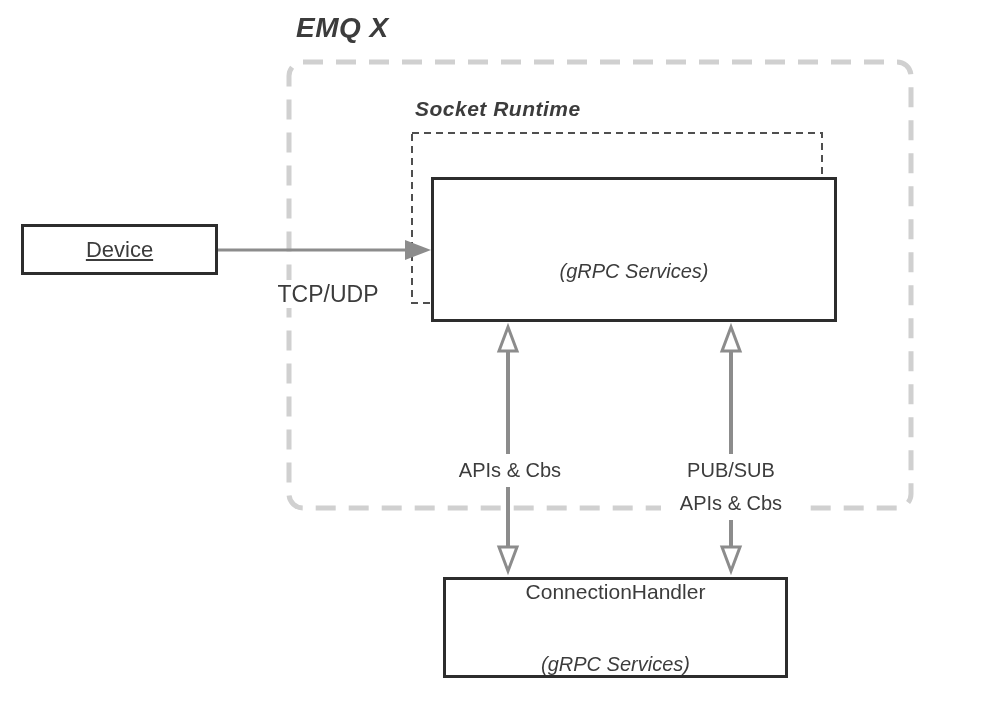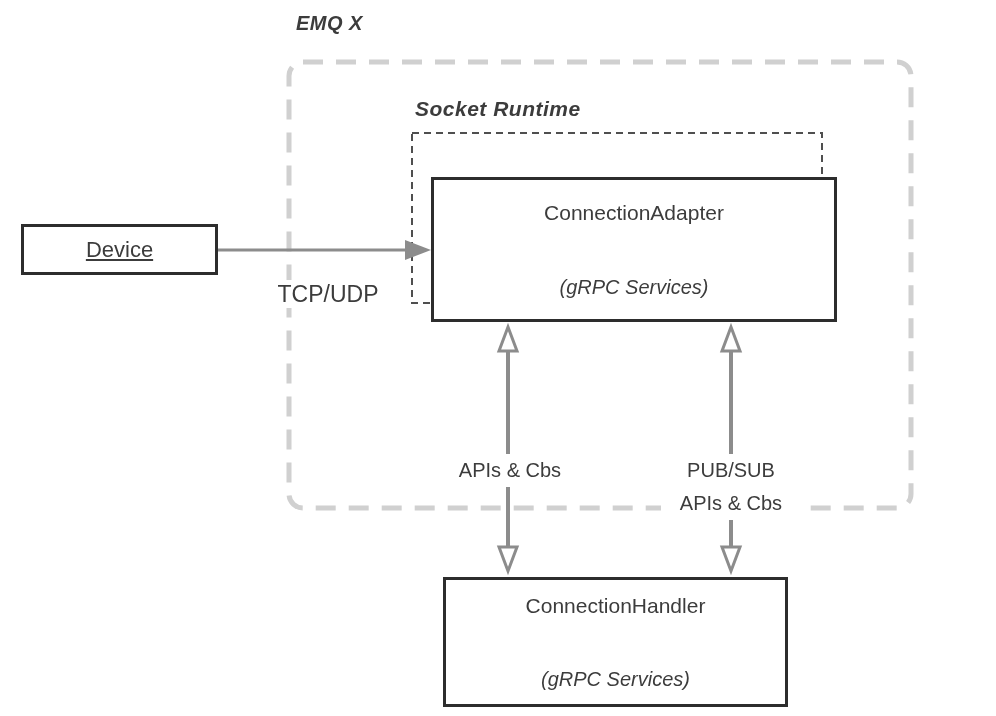--- a/index.html
+++ b/index.html
@@ -15,40 +15,40 @@
     position:relative;
     width:996px;height:716px;
     background:var(--bg);
     font-family:"Liberation Sans", sans-serif;
     color:var(--text);
     overflow:hidden;
   }
   svg.wires{position:absolute;left:0;top:0;z-index:1;}
   .diagram-title{
     position:absolute;left:296px;top:12px;
-    font-size:20px;font-weight:700;font-style:italic;
+    font-size:28px;font-weight:700;font-style:italic;
     letter-spacing:0.5px;z-index:3;
   }
   .runtime-label{
     position:absolute;left:415px;top:97px;
     font-size:21px;font-weight:700;font-style:italic;
     letter-spacing:0.5px;z-index:3;
   }
   .box{
     position:absolute;
     background:#fff;
     border:3px solid var(--box-border);
     box-sizing:border-box;
     display:flex;flex-direction:column;
     align-items:center;justify-content:center;
     z-index:2;
   }
   .box.device{left:21px;top:224px;width:197px;height:51px;text-decoration:underline;}
   .box.adapter{left:431px;top:177px;width:406px;height:145px;gap:9px;}
-  .box.handler{left:443px;top:577px;width:345px;height:130px;gap:7px;}
+  .box.handler{left:443px;top:577px;width:345px;height:101px;gap:7px;}
   .box-title{font-size:21px;line-height:1.1;}
   .box-sub{font-size:20px;font-style:italic;line-height:1.1;margin-top:43px;}
   .device-label{font-size:22px;}
   .conn-label{
     position:absolute;z-index:3;background:var(--bg);
     text-align:center;color:var(--text);margin-top:44px;
   }
   .conn-label.tcp{
     left:270px;top:236px;width:116px;height:28px;
     font-size:23px;line-height:28px;
@@ -84,21 +84,20 @@
 
   <div class="diagram-title">EMQ X</div>
 
   <div class="runtime-label">Socket Runtime</div>
 
   <div class="box device">
     <div class="device-label">Device</div>
   </div>
 
   <div class="box adapter">
-    <div class="box-title">ConnectionAdapter</div>
     <div class="box-sub">(gRPC Services)</div>
   </div>
 
   <div class="box handler">
     <div class="box-title">ConnectionHandler</div>
     <div class="box-sub">(gRPC Services)</div>
   </div>
 
   <div class="conn-label tcp">TCP/UDP</div>
 

